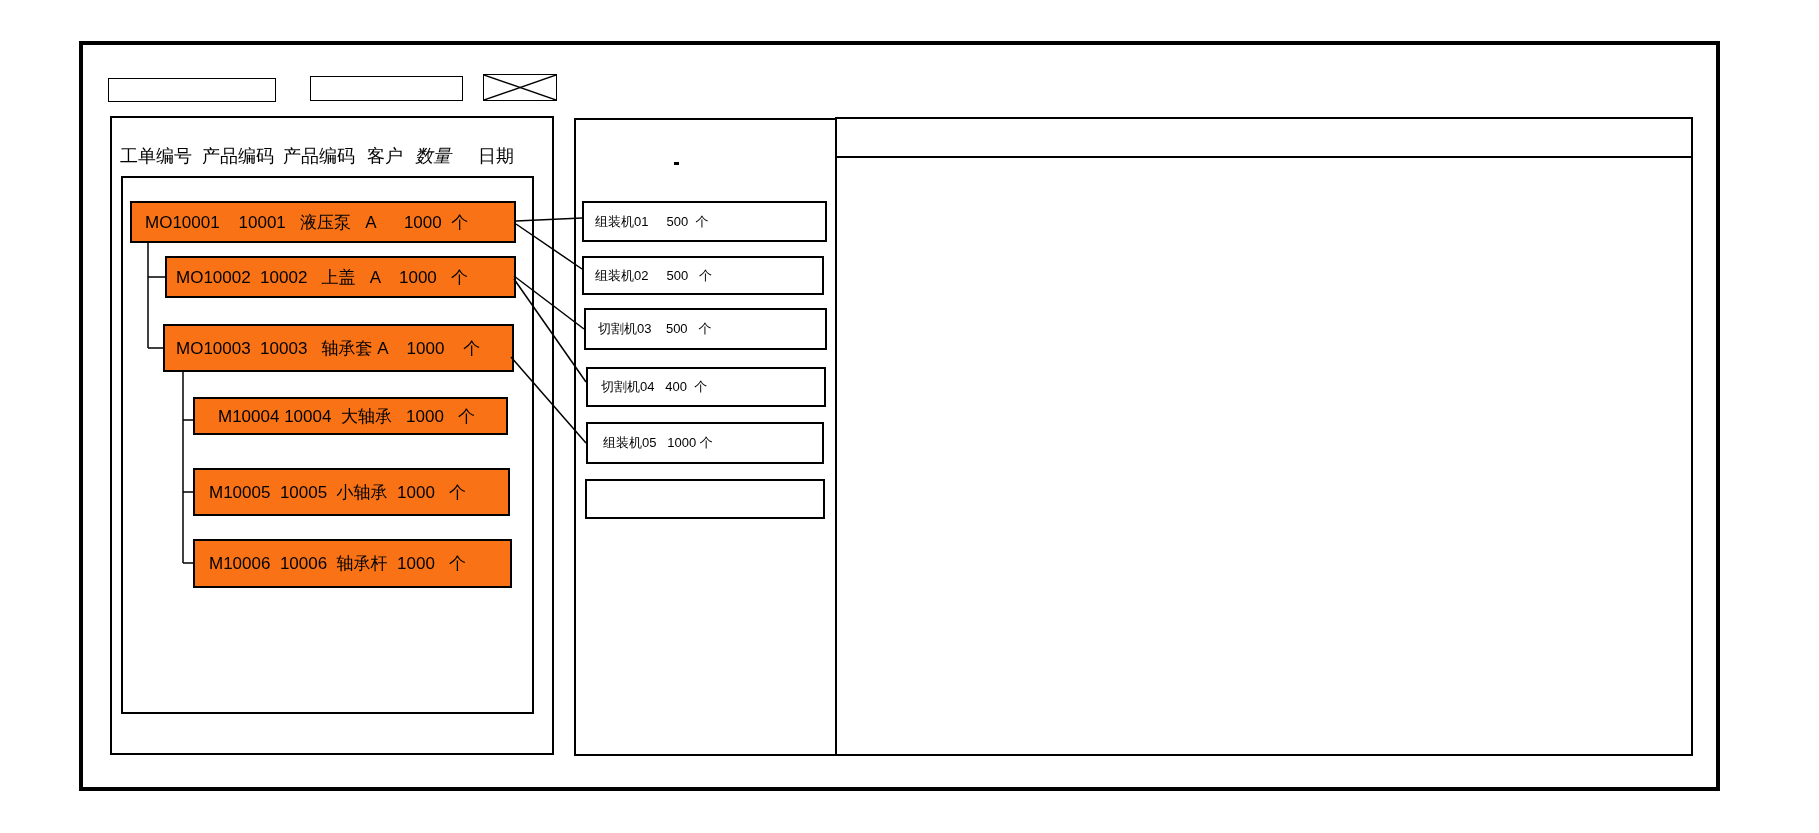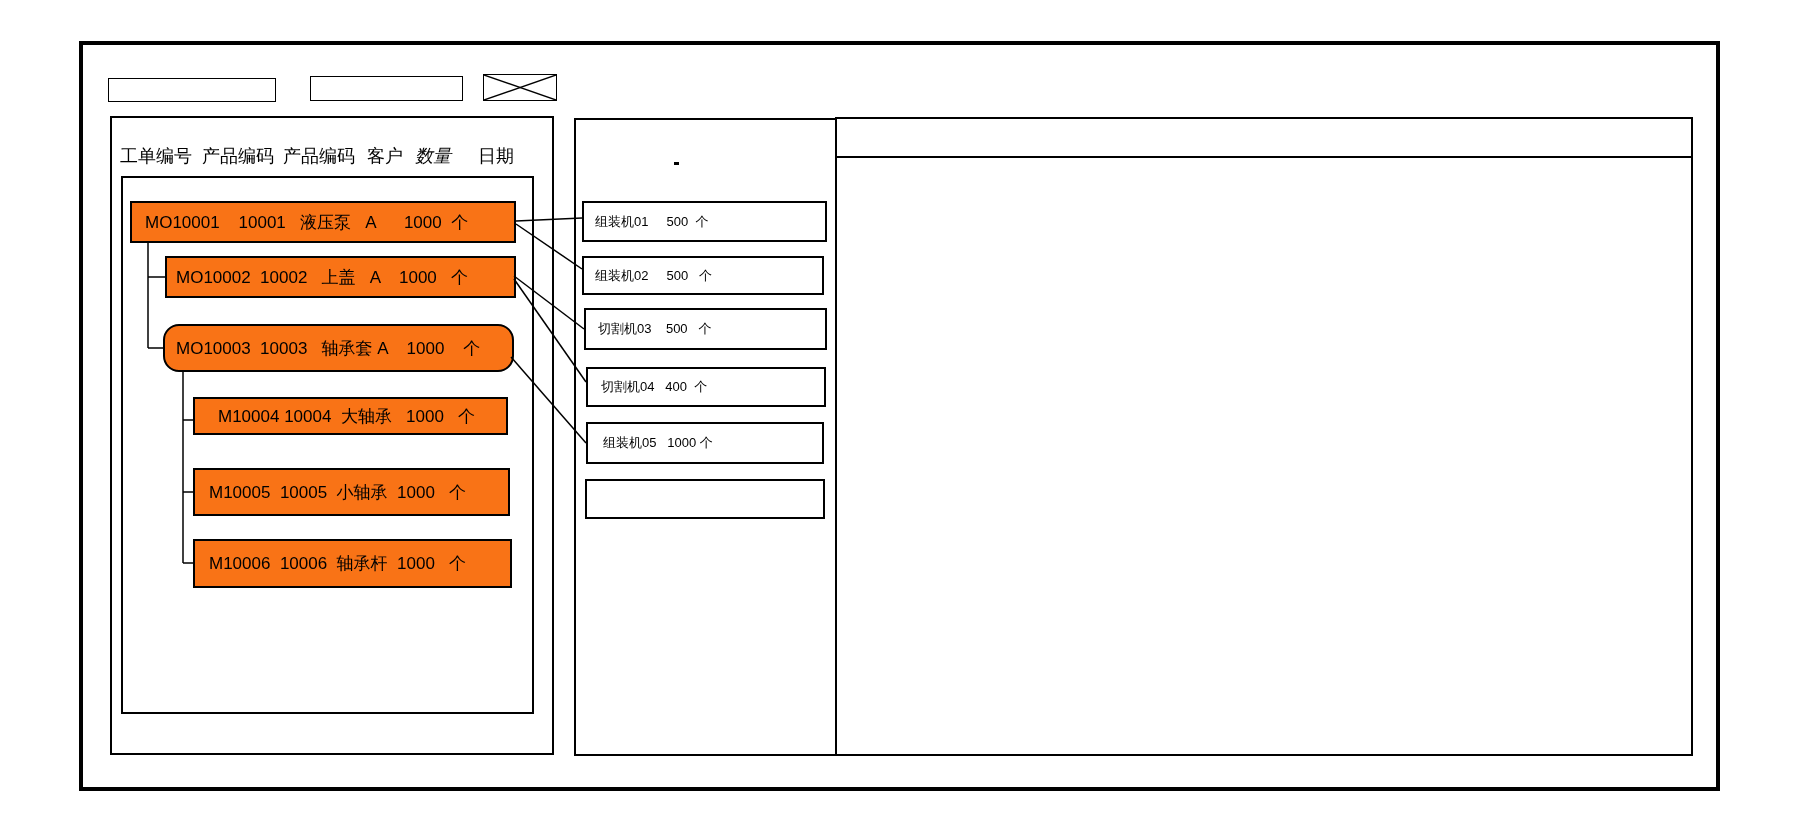--- a/index.html
+++ b/index.html
@@ -22,21 +22,21 @@
   .right-panel{left:835px;top:117px;width:858px;height:639px;border:2px solid #000;}
   .right-hline{left:835px;top:156px;width:858px;height:0;border-top:2px solid #000;}
   
   .colhead{top:144px;font-size:18px;white-space:nowrap;}
   .c1{left:120px;} .c2{left:202px;} .c3{left:283px;} .c4{left:367px;} .c5{left:415px;font-style:italic;} .c6{left:478px;}
   
   .node{border:2px solid #000;background:#f97316;display:flex;align-items:center;
         font-size:17px;white-space:pre;overflow:hidden;}
   .o1{left:130px;top:201px;width:386px;height:42px;padding-left:13px;}
   .o2{left:165px;top:256px;width:351px;height:42px;padding-left:9px;}
-  .o3{left:163px;top:324px;width:351px;height:48px;padding-left:11px;border-radius:16px;}
+  .o3{left:163px;top:324px;width:351px;height:48px;padding-left:11px;}
   .o4{left:193px;top:397px;width:315px;height:38px;padding-left:23px;text-align:right;}
   .o5{left:193px;top:468px;width:317px;height:48px;padding-left:14px;}
   .o6{left:193px;top:539px;width:319px;height:49px;padding-left:14px;}
   
   .mach{border:2px solid #000;background:#fff;display:flex;align-items:center;
         font-size:13px;white-space:pre;overflow:hidden;}
   .m1{left:582px;top:201px;width:245px;height:41px;padding-left:11px;}
   .m2{left:582px;top:256px;width:242px;height:39px;padding-left:11px;}
   .m3{left:584px;top:308px;width:243px;height:42px;padding-left:12px;}
   .m4{left:586px;top:367px;width:240px;height:40px;padding-left:13px;}

